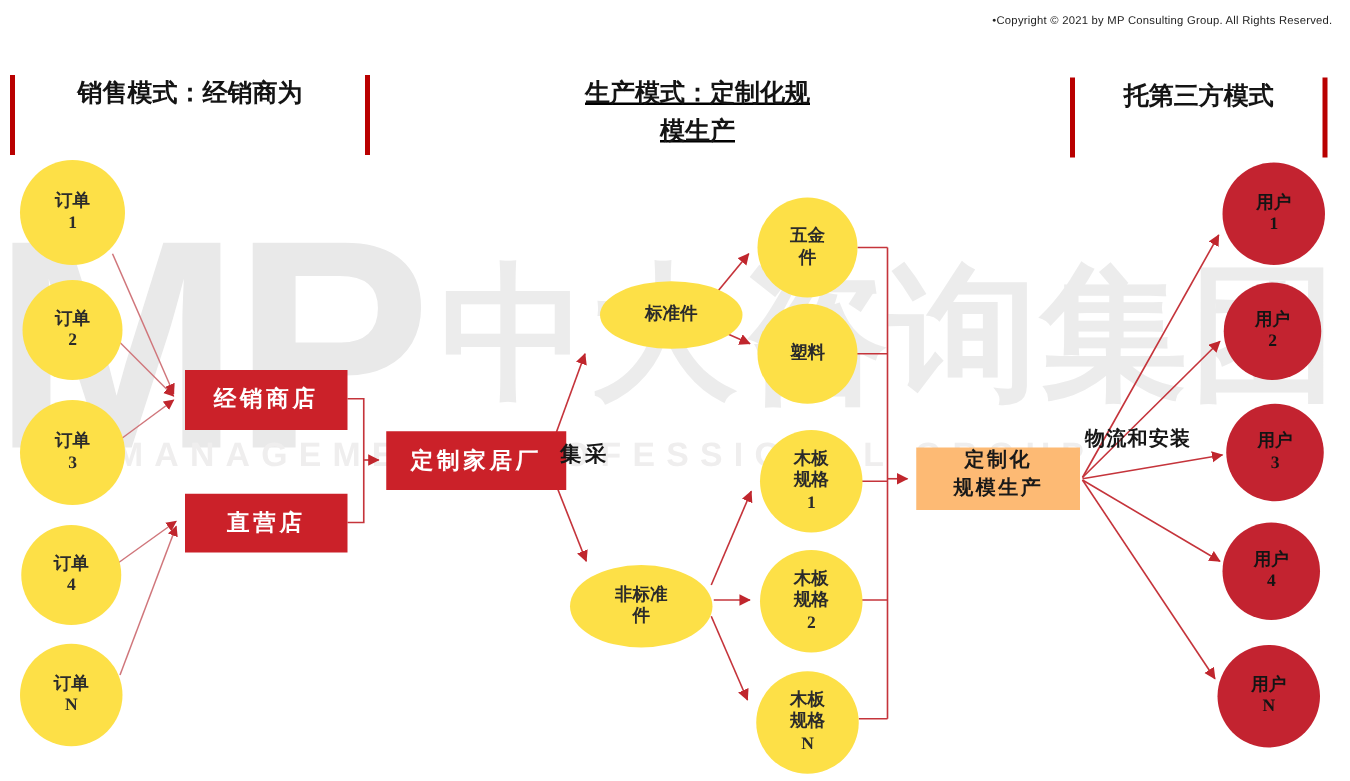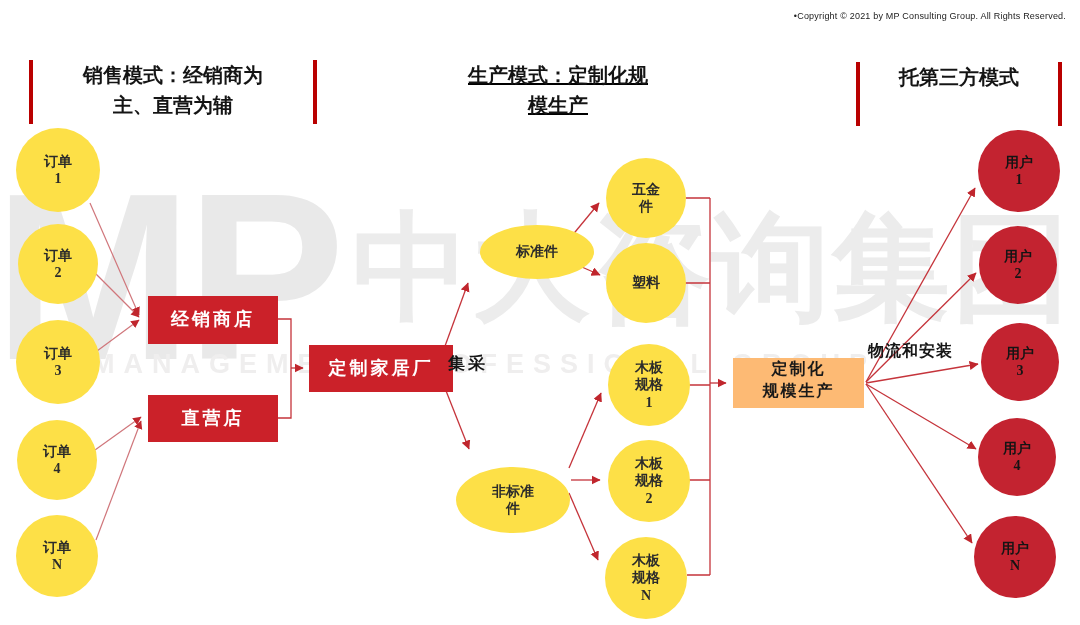--- a/index.html
+++ b/index.html
@@ -80,25 +80,24 @@
 
     <line class="ln" x1="866" y1="382" x2="975" y2="188" marker-end="url(#ah)"></line>
     <line class="ln" x1="866" y1="382" x2="976" y2="273" marker-end="url(#ah)"></line>
     <line class="ln" x1="866" y1="383" x2="978" y2="364" marker-end="url(#ah)"></line>
     <line class="ln" x1="866" y1="384" x2="976" y2="449" marker-end="url(#ah)"></line>
     <line class="ln" x1="866" y1="384" x2="972" y2="543" marker-end="url(#ah)"></line>
   </svg>
 
   <div id="copyright">•Copyright © 2021 by MP Consulting Group. All Rights Reserved.</div>
 
-  <div class="hdr" style="left:8px;top:60px;width:288px;height:64px;margin-left:21px;">
+  <div class="hdr" style="left:8px;top:60px;width:288px;height:64px;">
     <div class="hbar"></div>
     <div class="htext">
       <div>销售模式：经销商为</div>
-      <div>主、直营为辅</div>
     </div>
     <div class="hbar"></div>
   </div>
 
   <div class="hdr" style="left:432px;top:60px;width:252px;height:64px;text-decoration:underline;">
     <div class="htext">
       <div>生产模式：定制化规</div>
       <div>模生产</div>
     </div>
   </div>
@@ -143,21 +142,21 @@
     <span>定制家居厂</span>
   </div>
 
   <div class="small-label" style="left:448px;top:352px;font-size:17px;letter-spacing:3px;">
     <span>集采</span>
   </div>
 
   <div class="node circle pink" style="left:480px;top:225px;width:114px;height:54px;border-radius:50%;">
     <span>标准件</span>
   </div>
-  <div class="node circle pink" style="left:456px;top:467px;width:114px;height:66px;border-radius:50%;justify-content:center;">
+  <div class="node circle pink" style="left:456px;top:452px;width:114px;height:66px;border-radius:50%;justify-content:center;">
     <span>非标准</span>
     <span>件</span>
   </div>
 
   <div class="node circle pink" style="left:606px;top:158px;width:80px;height:80px;">
     <span>五金</span>
     <span>件</span>
   </div>
   <div class="node circle pink" style="left:606px;top:243px;width:80px;height:80px;">
     <span>塑料</span>

